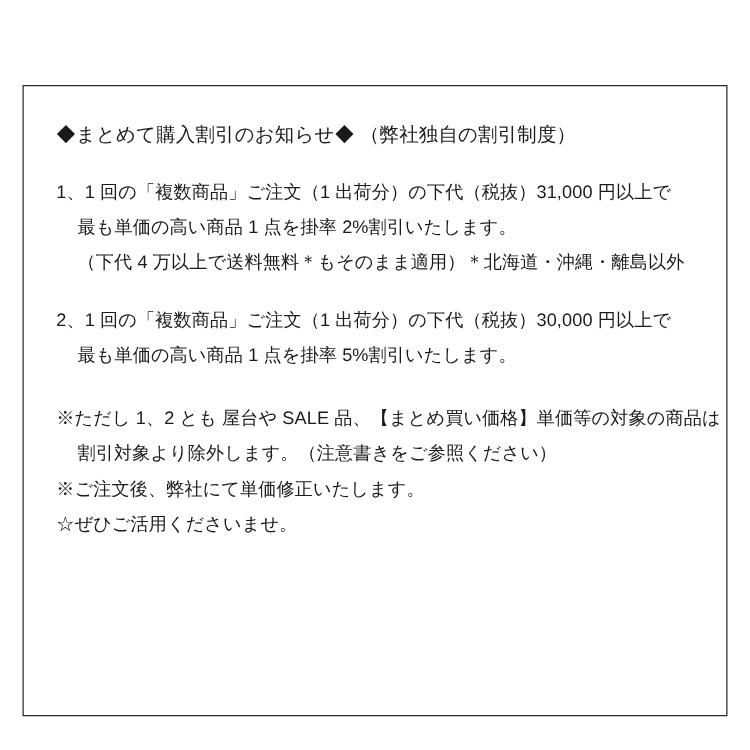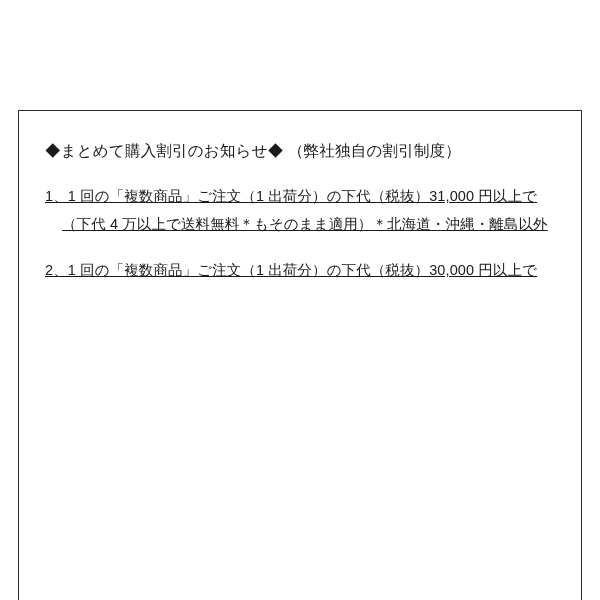--- a/index.html
+++ b/index.html
@@ -12,21 +12,20 @@
     background: #ffffff;
     font-family: "Liberation Sans", sans-serif;
     color: #1a1a1a;
     overflow: hidden;
   }
   .page {
     position: relative;
     width: 600px;
     height: 488px;
     box-sizing: border-box;
-    margin-top: 42px;
   }
   .notice-box {
     position: absolute;
     left: 18px;
     top: 68px;
     width: 564px;
     height: 505px;
     border: 1px solid #2b2b2b;
     background: #ffffff;
     box-sizing: border-box;
@@ -42,21 +41,20 @@
     white-space: nowrap;
   }
   .block {
     margin-top: 18px;
   }
   .line {
     font-size: 14.5px;
     line-height: 1.95;
     letter-spacing: 0.1px;
     white-space: nowrap;
-    text-decoration: underline;
   }
   .indent-1 {
     padding-left: 17px;
   }
   .tail-block {
     margin-top: 22px;
   }
   .tail-block .line {
     line-height: 1.95;
   }
@@ -65,23 +63,31 @@
 <body>
 
 <div class="page">
   <div class="notice-box">
     <div class="notice-inner">
 
       <p class="heading">◆まとめて購入割引のお知らせ◆ （弊社独自の割引制度）</p>
 
       <div class="block">
         <div class="line">1、1 回の「複数商品」ご注文（1 出荷分）の下代（税抜）31,000 円以上で</div>
+        <div class="line indent-1">最も単価の高い商品 1 点を掛率 2%割引いたします。</div>
         <div class="line indent-1">（下代 4 万以上で送料無料＊もそのまま適用）＊北海道・沖縄・離島以外</div>
       </div>
 
       <div class="block">
         <div class="line">2、1 回の「複数商品」ご注文（1 出荷分）の下代（税抜）30,000 円以上で</div>
+        <div class="line indent-1">最も単価の高い商品 1 点を掛率 5%割引いたします。</div>
       </div>
 
+      <div class="tail-block">
+        <div class="line">※ただし 1、2 とも 屋台や SALE 品、【まとめ買い価格】単価等の対象の商品は</div>
+        <div class="line indent-1">割引対象より除外します。（注意書きをご参照ください）</div>
+        <div class="line">※ご注文後、弊社にて単価修正いたします。</div>
+        <div class="line">☆ぜひご活用くださいませ。</div>
+      </div>
 
     </div>
   </div>
 </div>
 
 </body></html>

